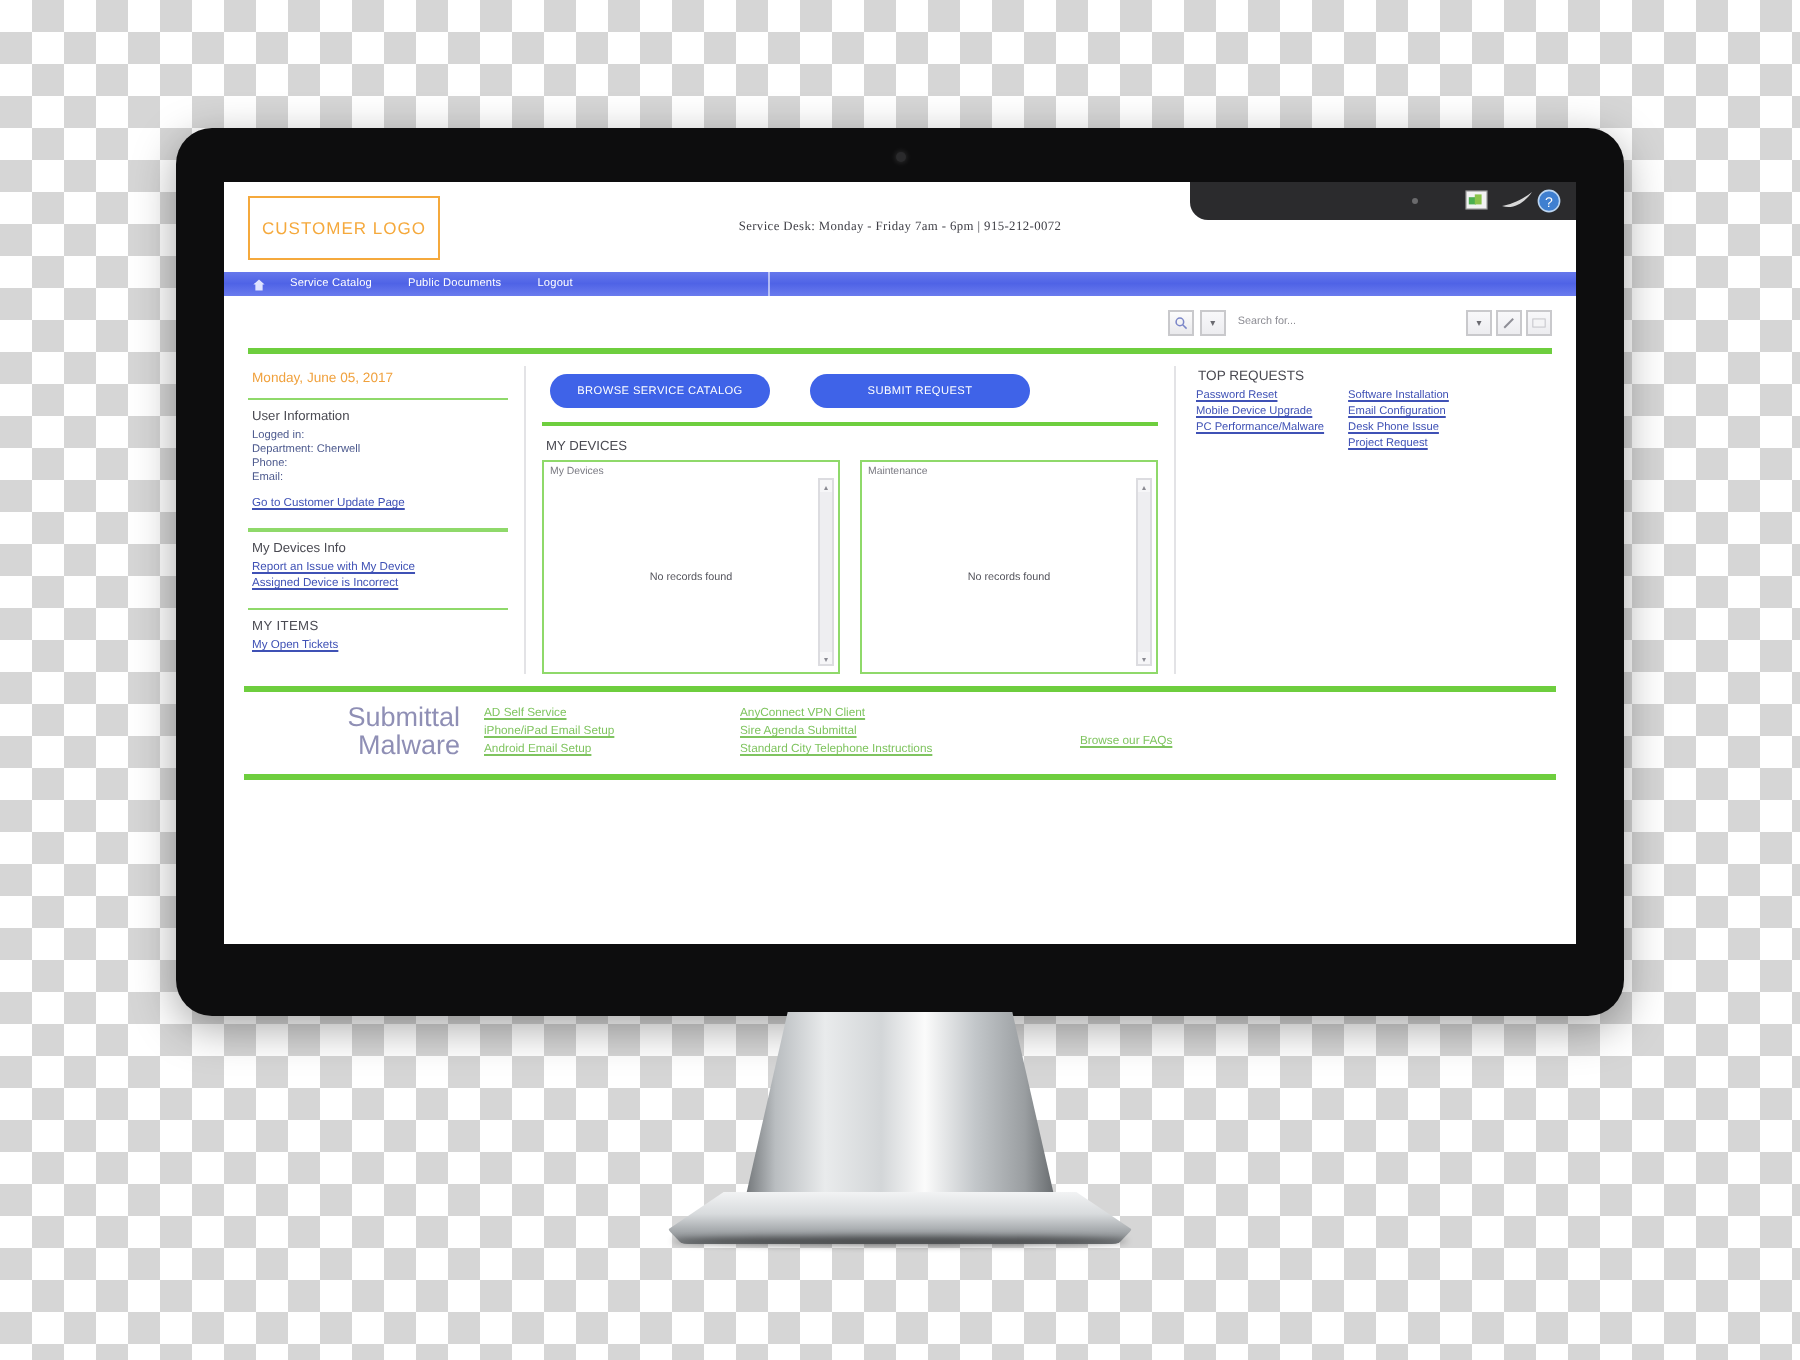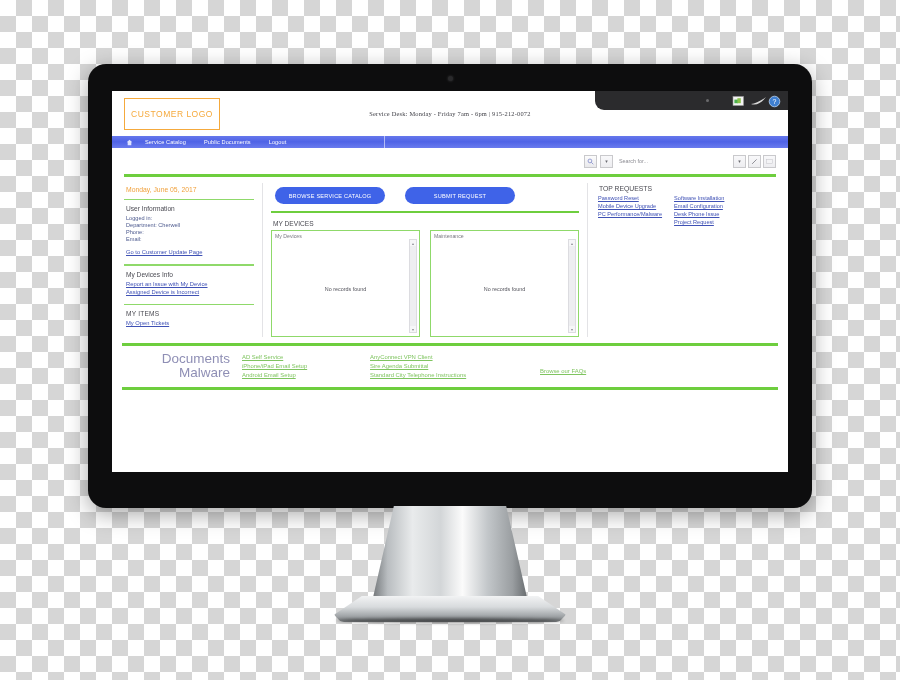--- a/index.html
+++ b/index.html
@@ -259,21 +259,21 @@
               <a class="tr-link">Project Request</a>
             </div>
           </div>
         </div>
       </div>
 
       <div class="hr-green full" style="margin-top:6px;"></div>
 
       <div class="ka">
         <div class="ka-title">
-          <div>Documents</div>
+          <div>Submittal</div>
           <div>Malware</div>
         </div>
         <div class="ka-cols">
           <div class="ka-col c1">
             <a class="ka-link">AD Self Service</a>
             <a class="ka-link">iPhone/iPad Email Setup</a>
             <a class="ka-link">Android Email Setup</a>
           </div>
           <div class="ka-col c2">
             <a class="ka-link">AnyConnect VPN Client</a>

